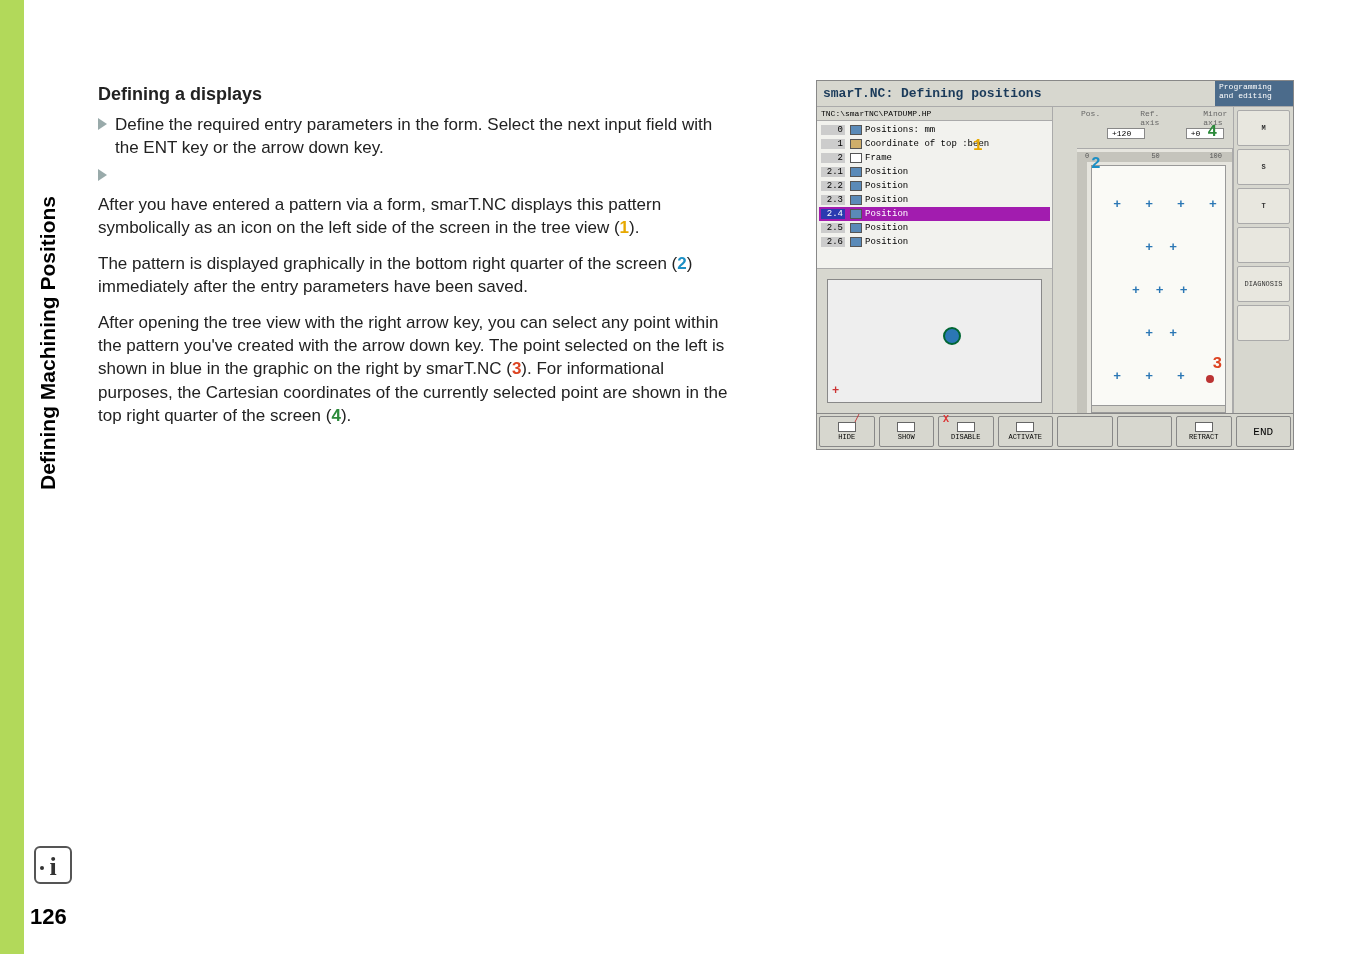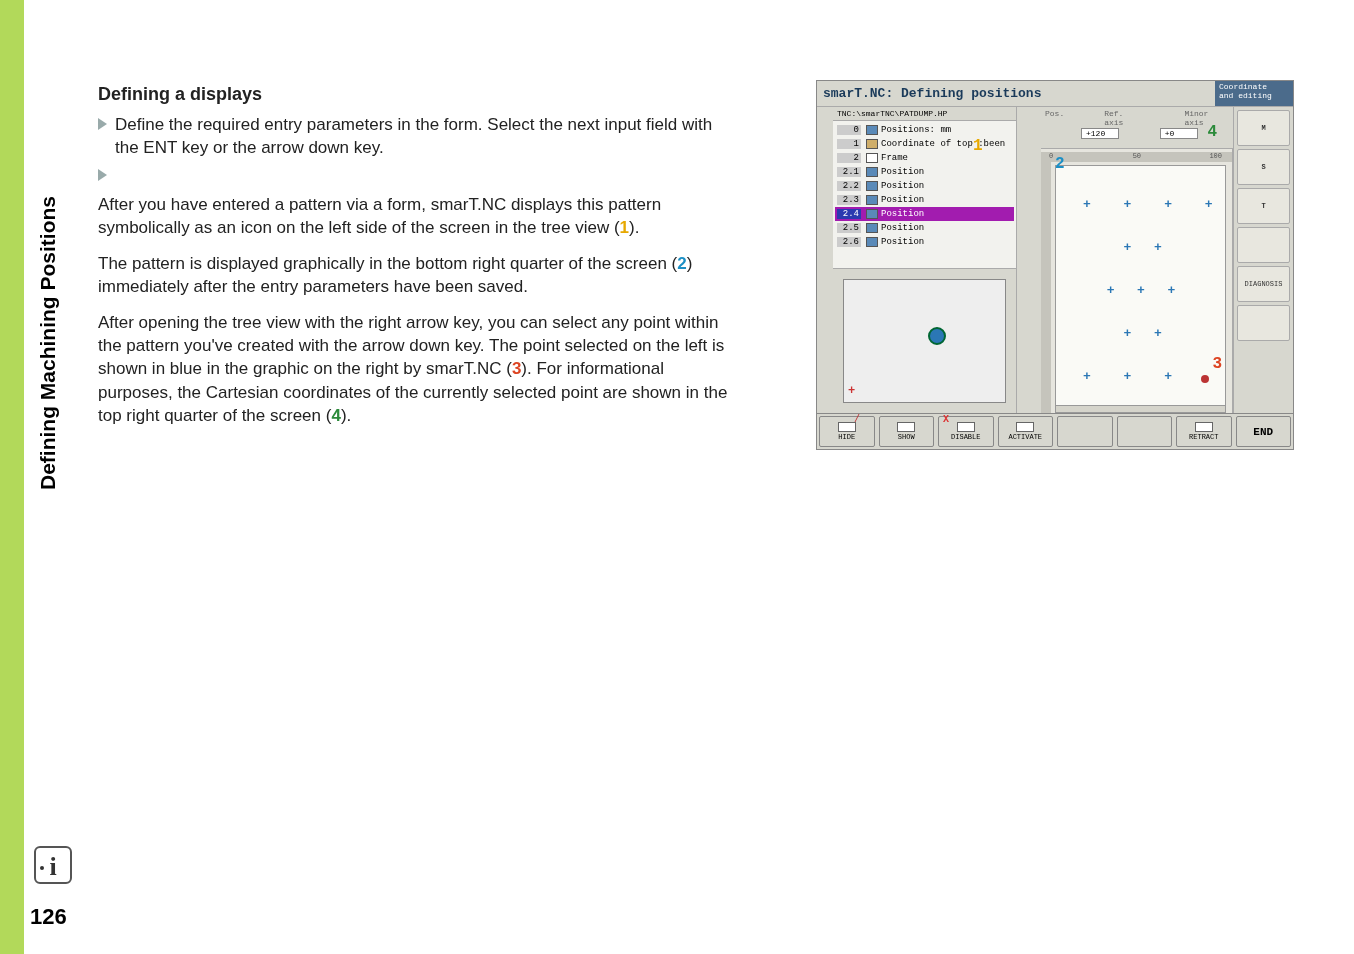--- a/index.html
+++ b/index.html
@@ -98,25 +98,24 @@
     font-size: 8px;
     padding: 2px 4px;
     line-height: 1.1;
     height: 100%;
   }
   .scr-body {
     display: flex;
     height: 306px;
   }
   .scr-left {
-    width: 200px;
+    width: 236px;
     display: flex;
     flex-direction: column;
     border-right: 1px solid #aaa;
-    padding-left: 16px;
   }
   .scr-path {
     font-size: 8px;
     padding: 2px 4px;
     background: #d7d7cf;
     border-bottom: 1px solid #aaa;
   }
   .tree {
     background: #f2f2ee;
     flex: 0 0 148px;
@@ -345,21 +344,21 @@
 
   <div class="para">
     <span>After opening the tree view with the right arrow key, you can select any point within the pattern you've created with the arrow down key. The point selected on the left is shown in blue in the graphic on the right by smarT.NC (</span><span class="num3">3</span><span>). For informational purposes, the Cartesian coordinates of the currently selected point are shown in the top right quarter of the screen (</span><span class="num4">4</span><span>).</span>
   </div>
 </div>
 
 <div class="screenshot">
   <div class="scr-title">
     <div class="scr-title-main">smarT.NC: Defining positions</div>
     <div class="scr-title-side">
-      <div>Coordinate</div>
+      <div>Programming</div>
       <div>and editing</div>
     </div>
   </div>
   <div class="scr-body">
     <div class="scr-left">
       <div class="scr-path">TNC:\smarTNC\PATDUMP.HP</div>
       <div class="tree" id="tree">
           <div class="tree-row">
             <span class="lbl-num">0</span>
             <span class="tree-icon blue"></span>
@@ -415,21 +414,21 @@
     </div>
     <div class="scr-right">
       <div class="scr-right-main">
         <div class="pos-header">
           <div class="pos-header-row1">
             <span>Pos.</span>
             <span>Ref. axis</span>
             <span>Minor axis</span>
           </div>
           <div style="margin-top:1px;">
-            <span class="pos-input" style="margin-left:36px;">+120</span>
+            <span class="pos-input" style="margin-left:26px;">+120</span>
             <span class="pos-input" style="margin-left:36px;">+0</span>
           </div>
           <div style="color:#888; font-size:7px; margin-top:13px; display:flex;">
             <span>Line no. in the pattern:</span>
             <span style="flex:1"></span>
             <span>1</span>
           </div>
           <div style="color:#888; font-size:7px; display:flex;">
             <span>After no. in pattern:</span>
             <span style="flex:1"></span>
@@ -511,21 +510,21 @@
       </div>
       <div class="sk">
         <div></div>
       </div>
       <div class="sk">
         <div class="sk-icon"></div>
         <div>RETRACT</div>
         <div></div>
       </div>
       <div class="sk">
-        <div style="font-weight: bold; font-size: 11px;">END</div>
+        <div style="font-weight: normal; font-size: 11px;">END</div>
       </div>
     </div>
 
   <div class="callout-num num1" style="left:156px; top:56px; color:#e7a800;">1</div>
 
   <span class="x-red" style="left:126px; bottom:24px;">X</span>
   <span style="position:absolute; left:37px; bottom:24px; color:#b33; font-size:10px;">/</span>
 </div>
 
 <div class="info-icon">

